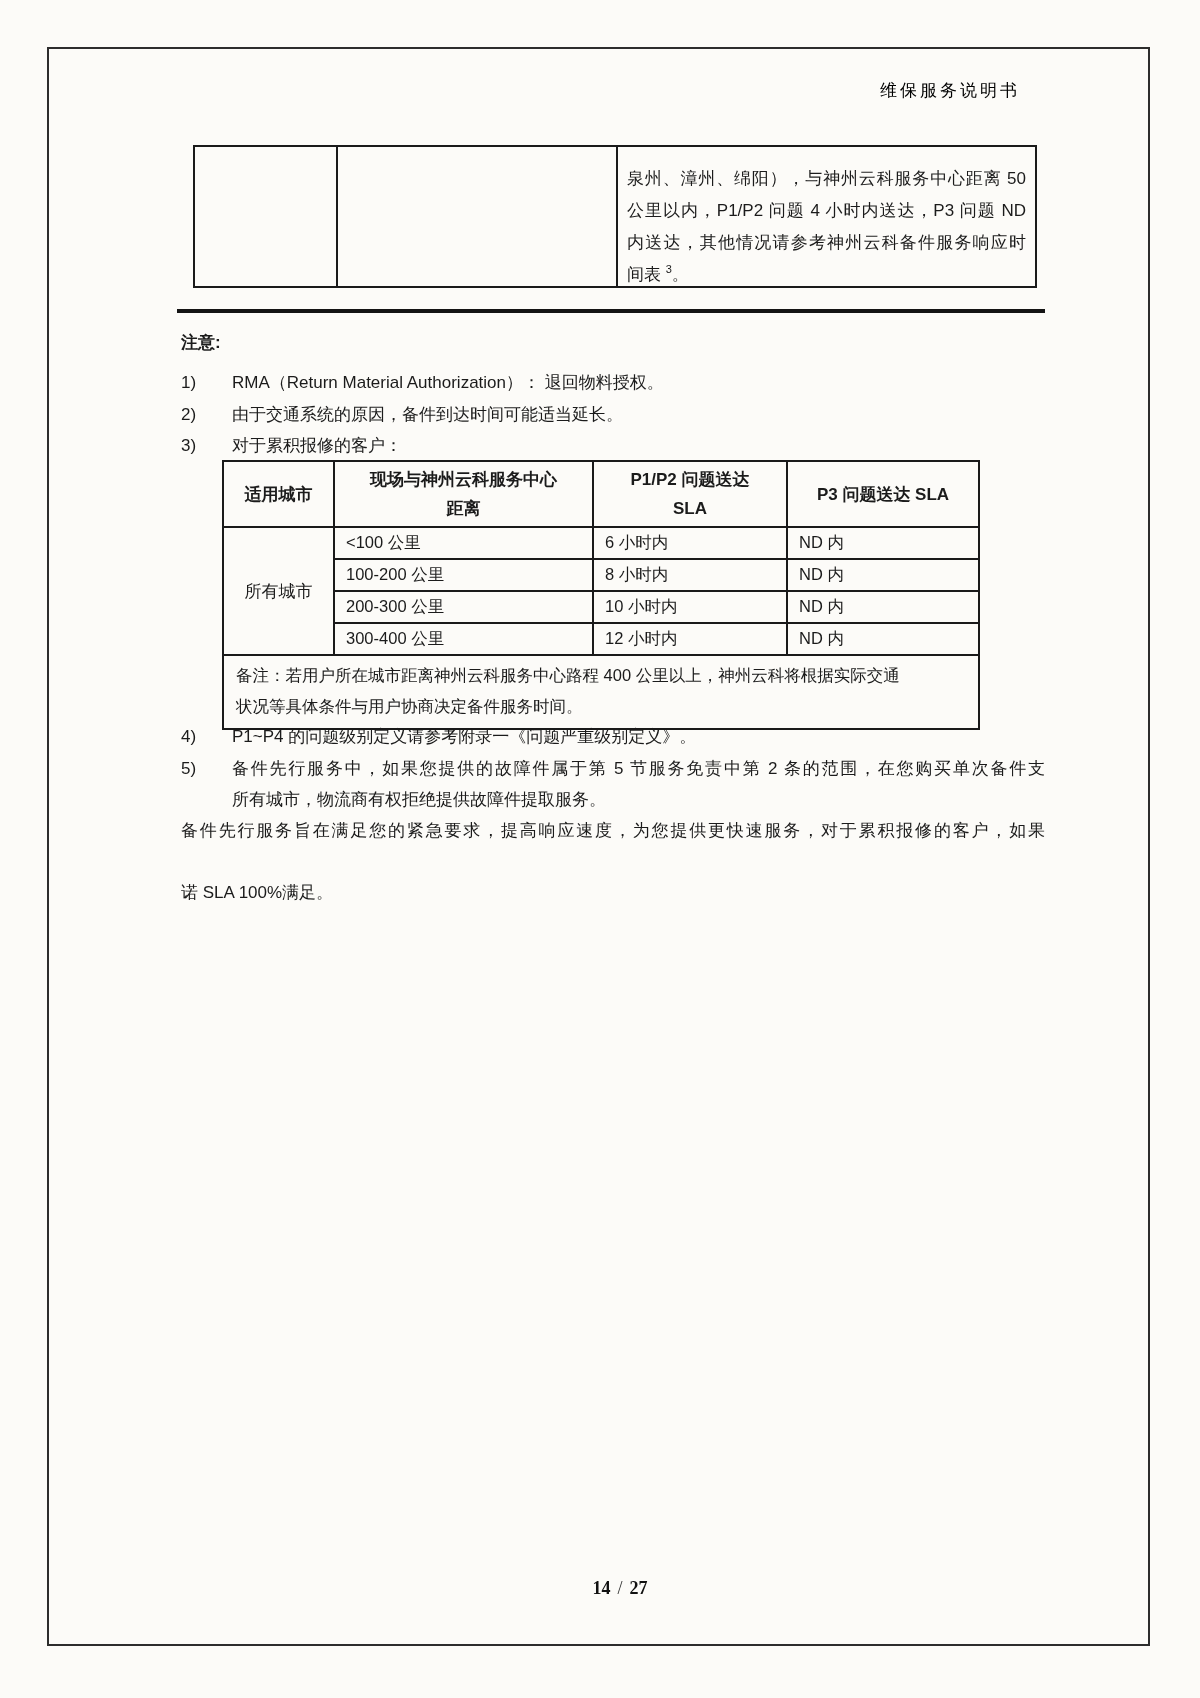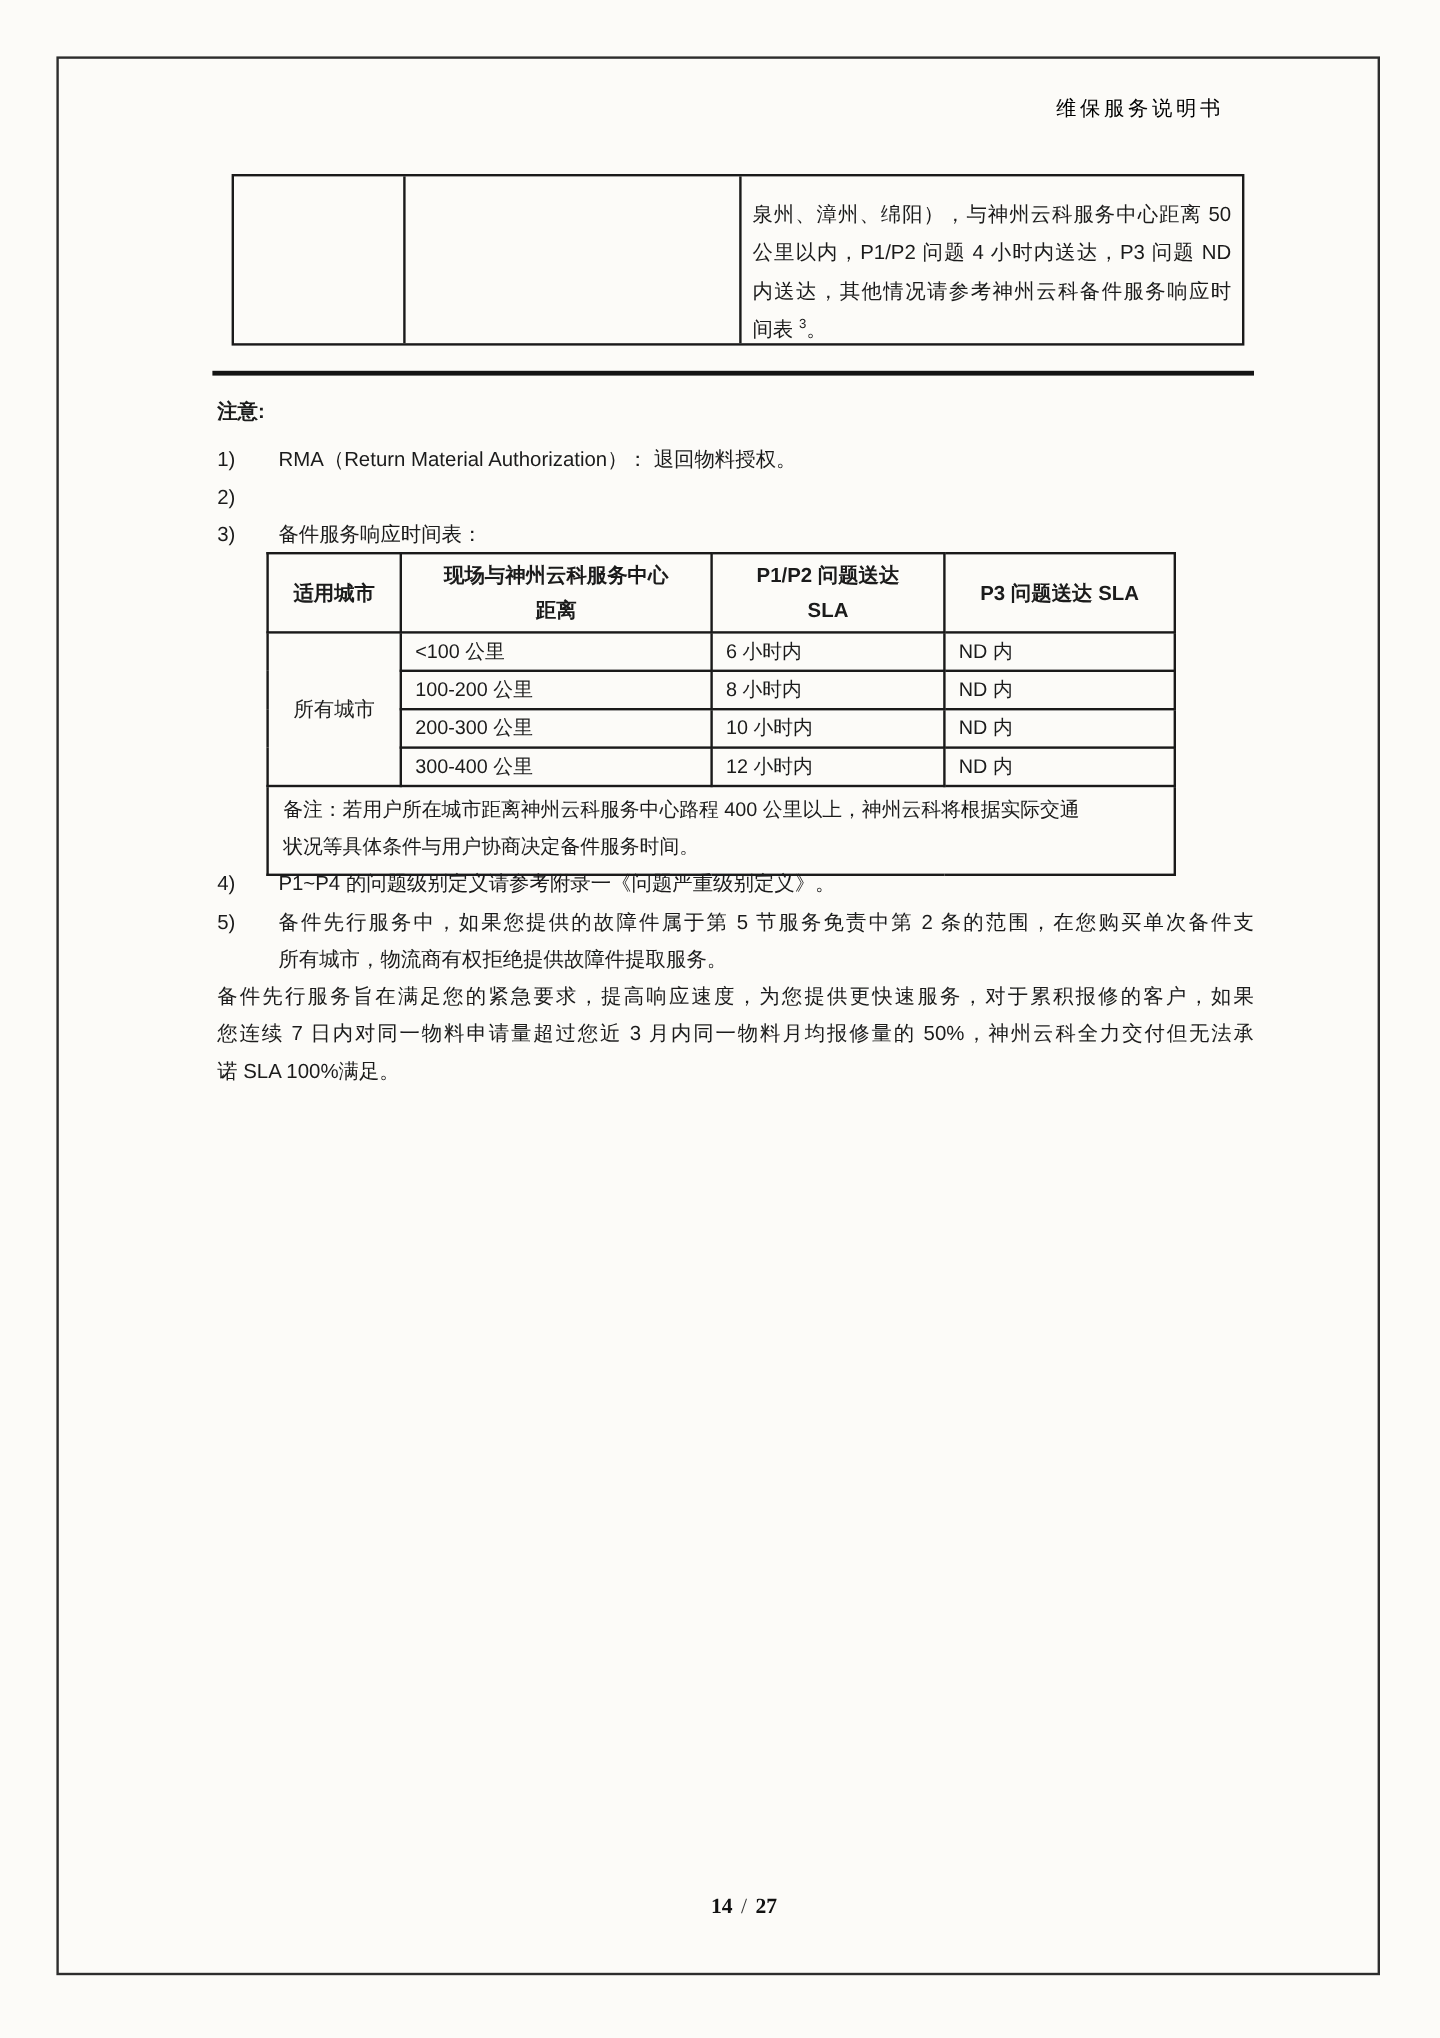--- a/index.html
+++ b/index.html
@@ -72,23 +72,24 @@
   </div>
 
   <div class="rule"></div>
 
   <div class="abs bold" style="left:181px; top:331px;">注意:</div>
 
   <div class="abs" style="left:181px; top:371px;">1)</div>
   <div class="abs" style="left:232px; top:371px;">RMA（Return Material Authorization）： 退回物料授权。</div>
 
   <div class="abs" style="left:181px; top:403px;">2)</div>
+  <div class="abs" style="left:232px; top:403px;">由于交通系统的原因，备件到达时间可能适当延长。</div>
 
   <div class="abs" style="left:181px; top:434px;">3)</div>
-  <div class="abs" style="left:232px; top:434px;">备件服务响应时间表：</div>
+  <div class="abs" style="left:232px; top:434px;">对于累积报修的客户：</div>
 
   <div class="sla-wrap">
     <table class="sla">
       <colgroup>
           <col style="width:111px">
           <col style="width:259px">
           <col style="width:194px">
           <col style="width:192px">
         </colgroup>
       <tbody>
@@ -136,20 +137,19 @@
   </div>
 
   <div class="abs" style="left:181px; top:725px;">4)</div>
   <div class="abs" style="left:232px; top:725px;">P1~P4 的问题级别定义请参考附录一《问题严重级别定义》。</div>
 
   <div class="abs" style="left:181px; top:757px;">5)</div>
   <div class="wrapline just" style="left:232px; top:757px; width:813px;">备件先行服务中，如果您提供的故障件属于第 5 节服务免责中第 2 条的范围，在您购买单次备件支</div>
   <div class="wrapline" style="left:232px; top:788px;">所有城市，物流商有权拒绝提供故障件提取服务。</div>
 
   <div class="close-line just" style="top:819px;">备件先行服务旨在满足您的紧急要求，提高响应速度，为您提供更快速服务，对于累积报修的客户，如果</div>
-  <div class="close-line just" style="top:850px;">您连续 7 日内对同一物料申请量超过您近 3 月内同一物料月均报修量的 50%，神州云科全力交付但无法承</div>
   <div class="close-line" style="top:881px;">诺 SLA 100%满足。</div>
 
   <div class="page-num">
     <b>14</b><span class="sep">/</span><b>27</b>
   </div>
 
 </div>
 
 </body></html>

